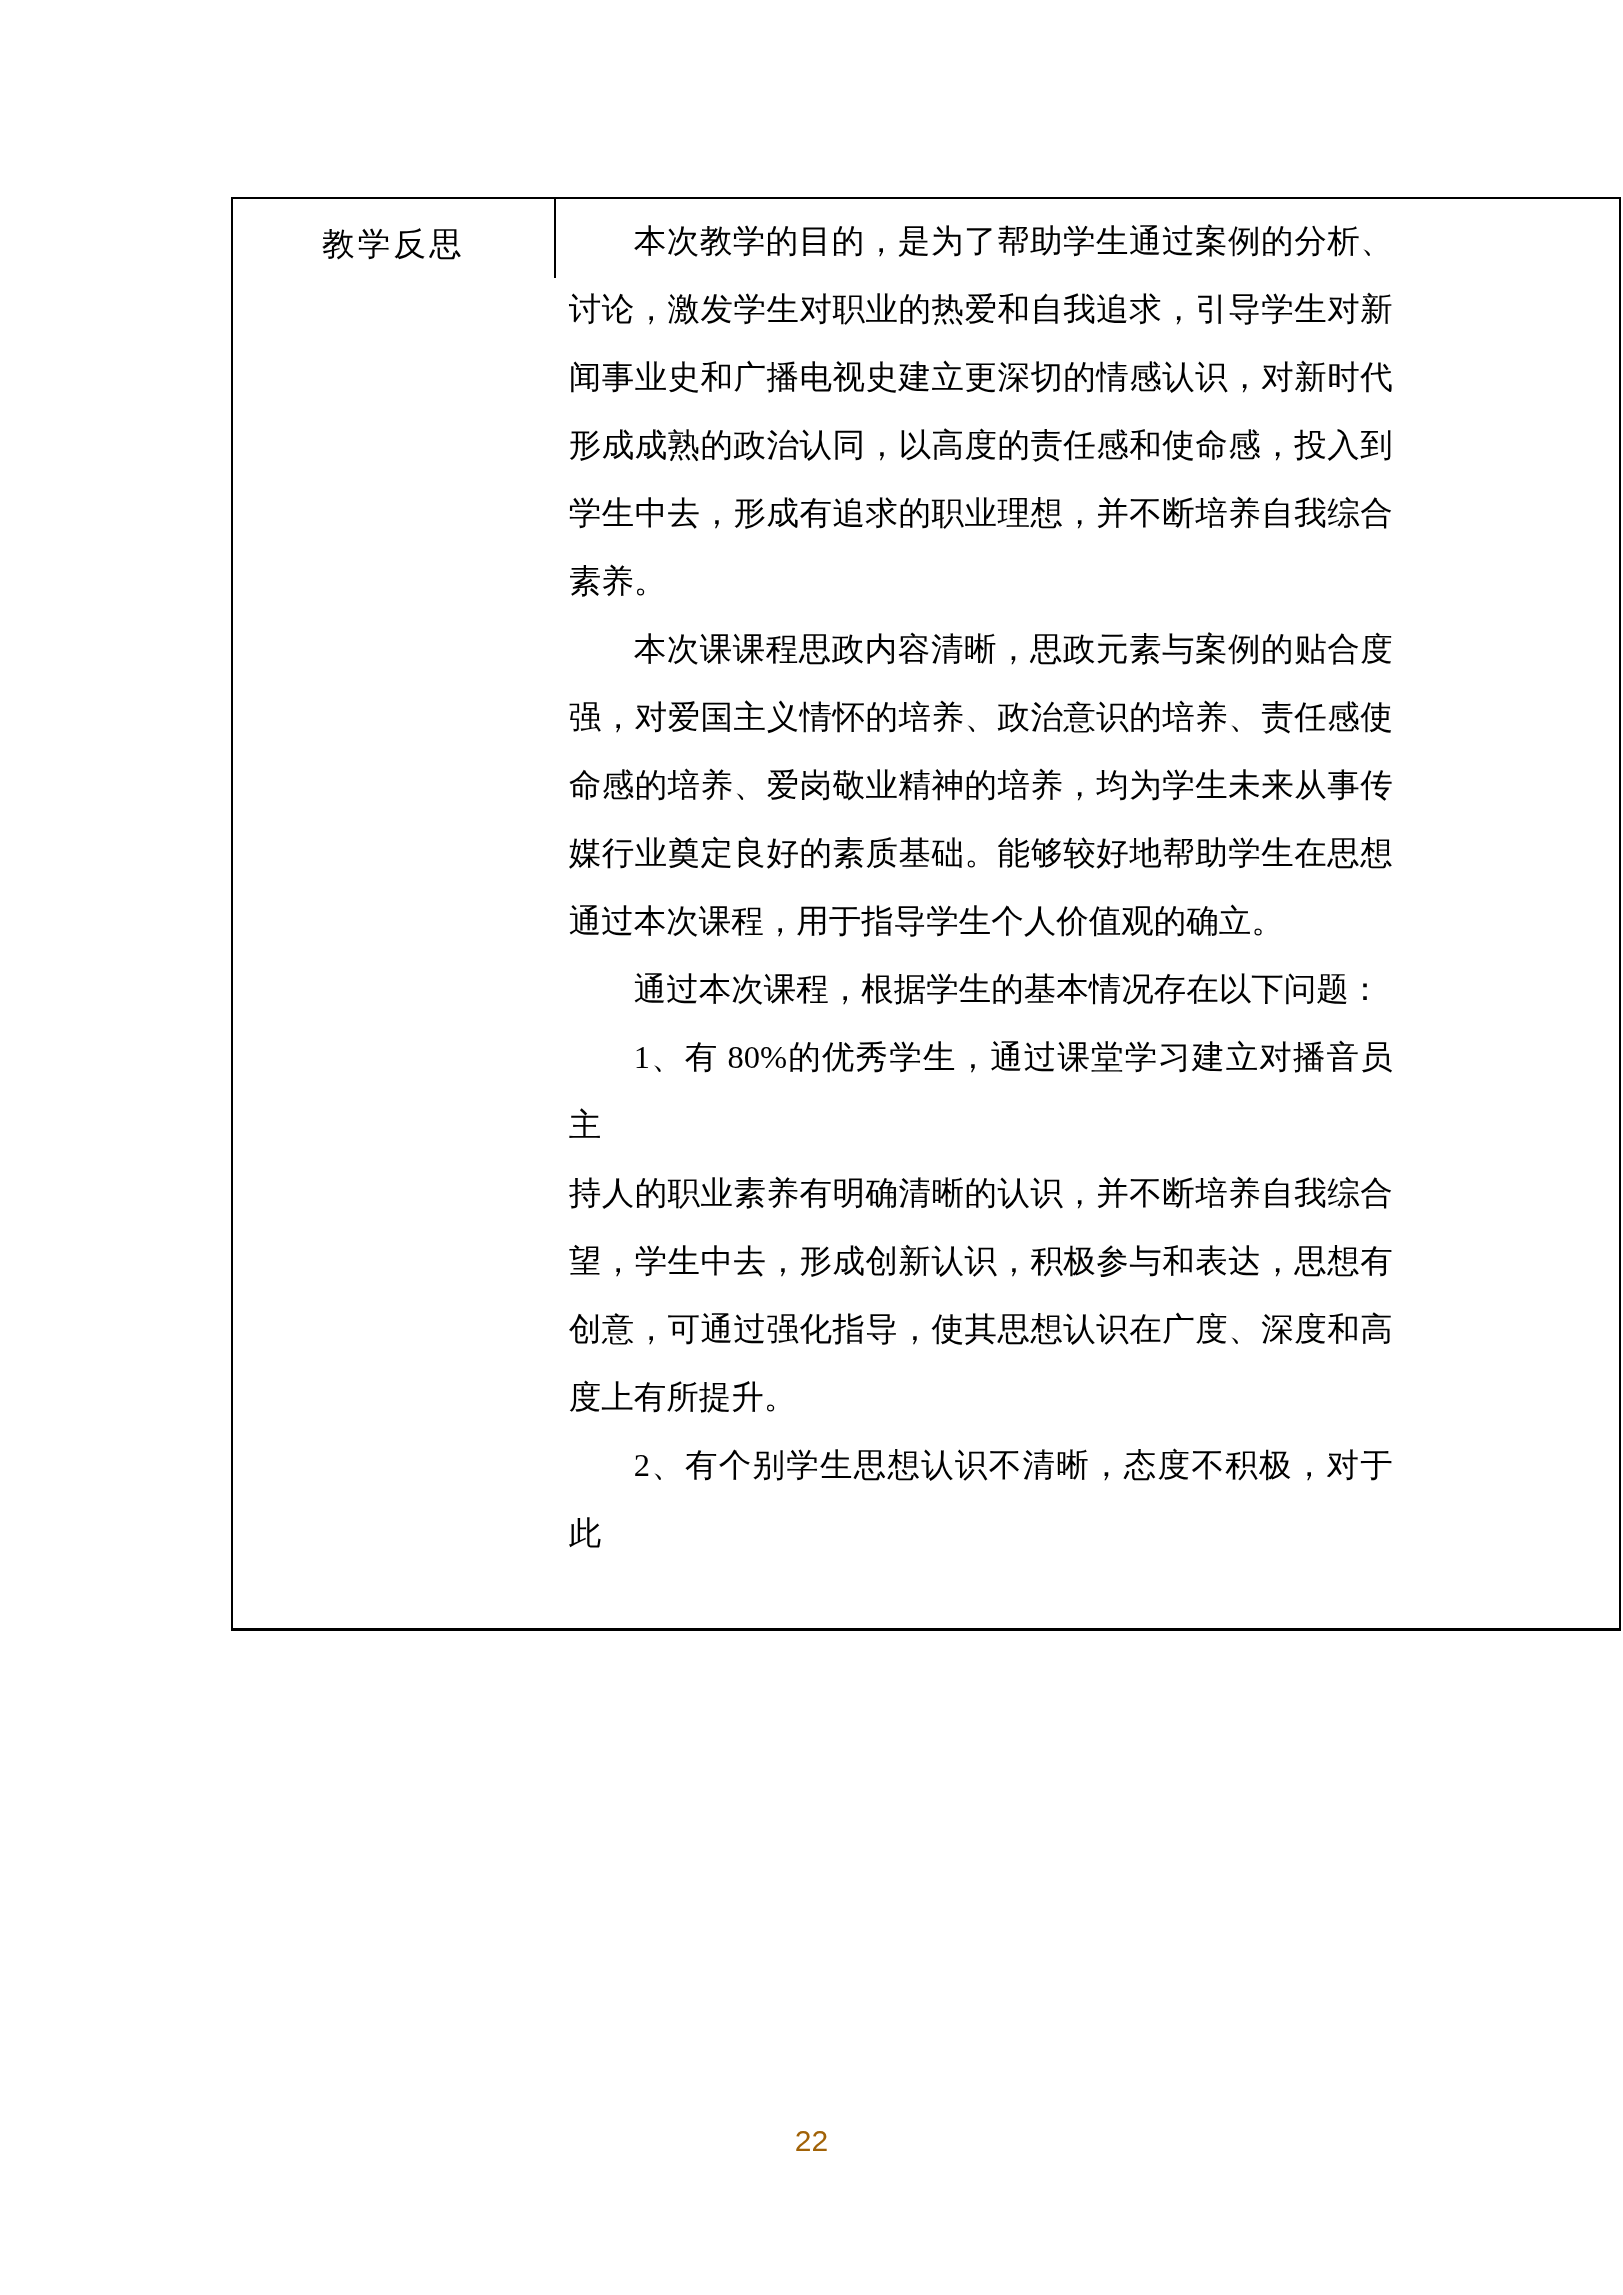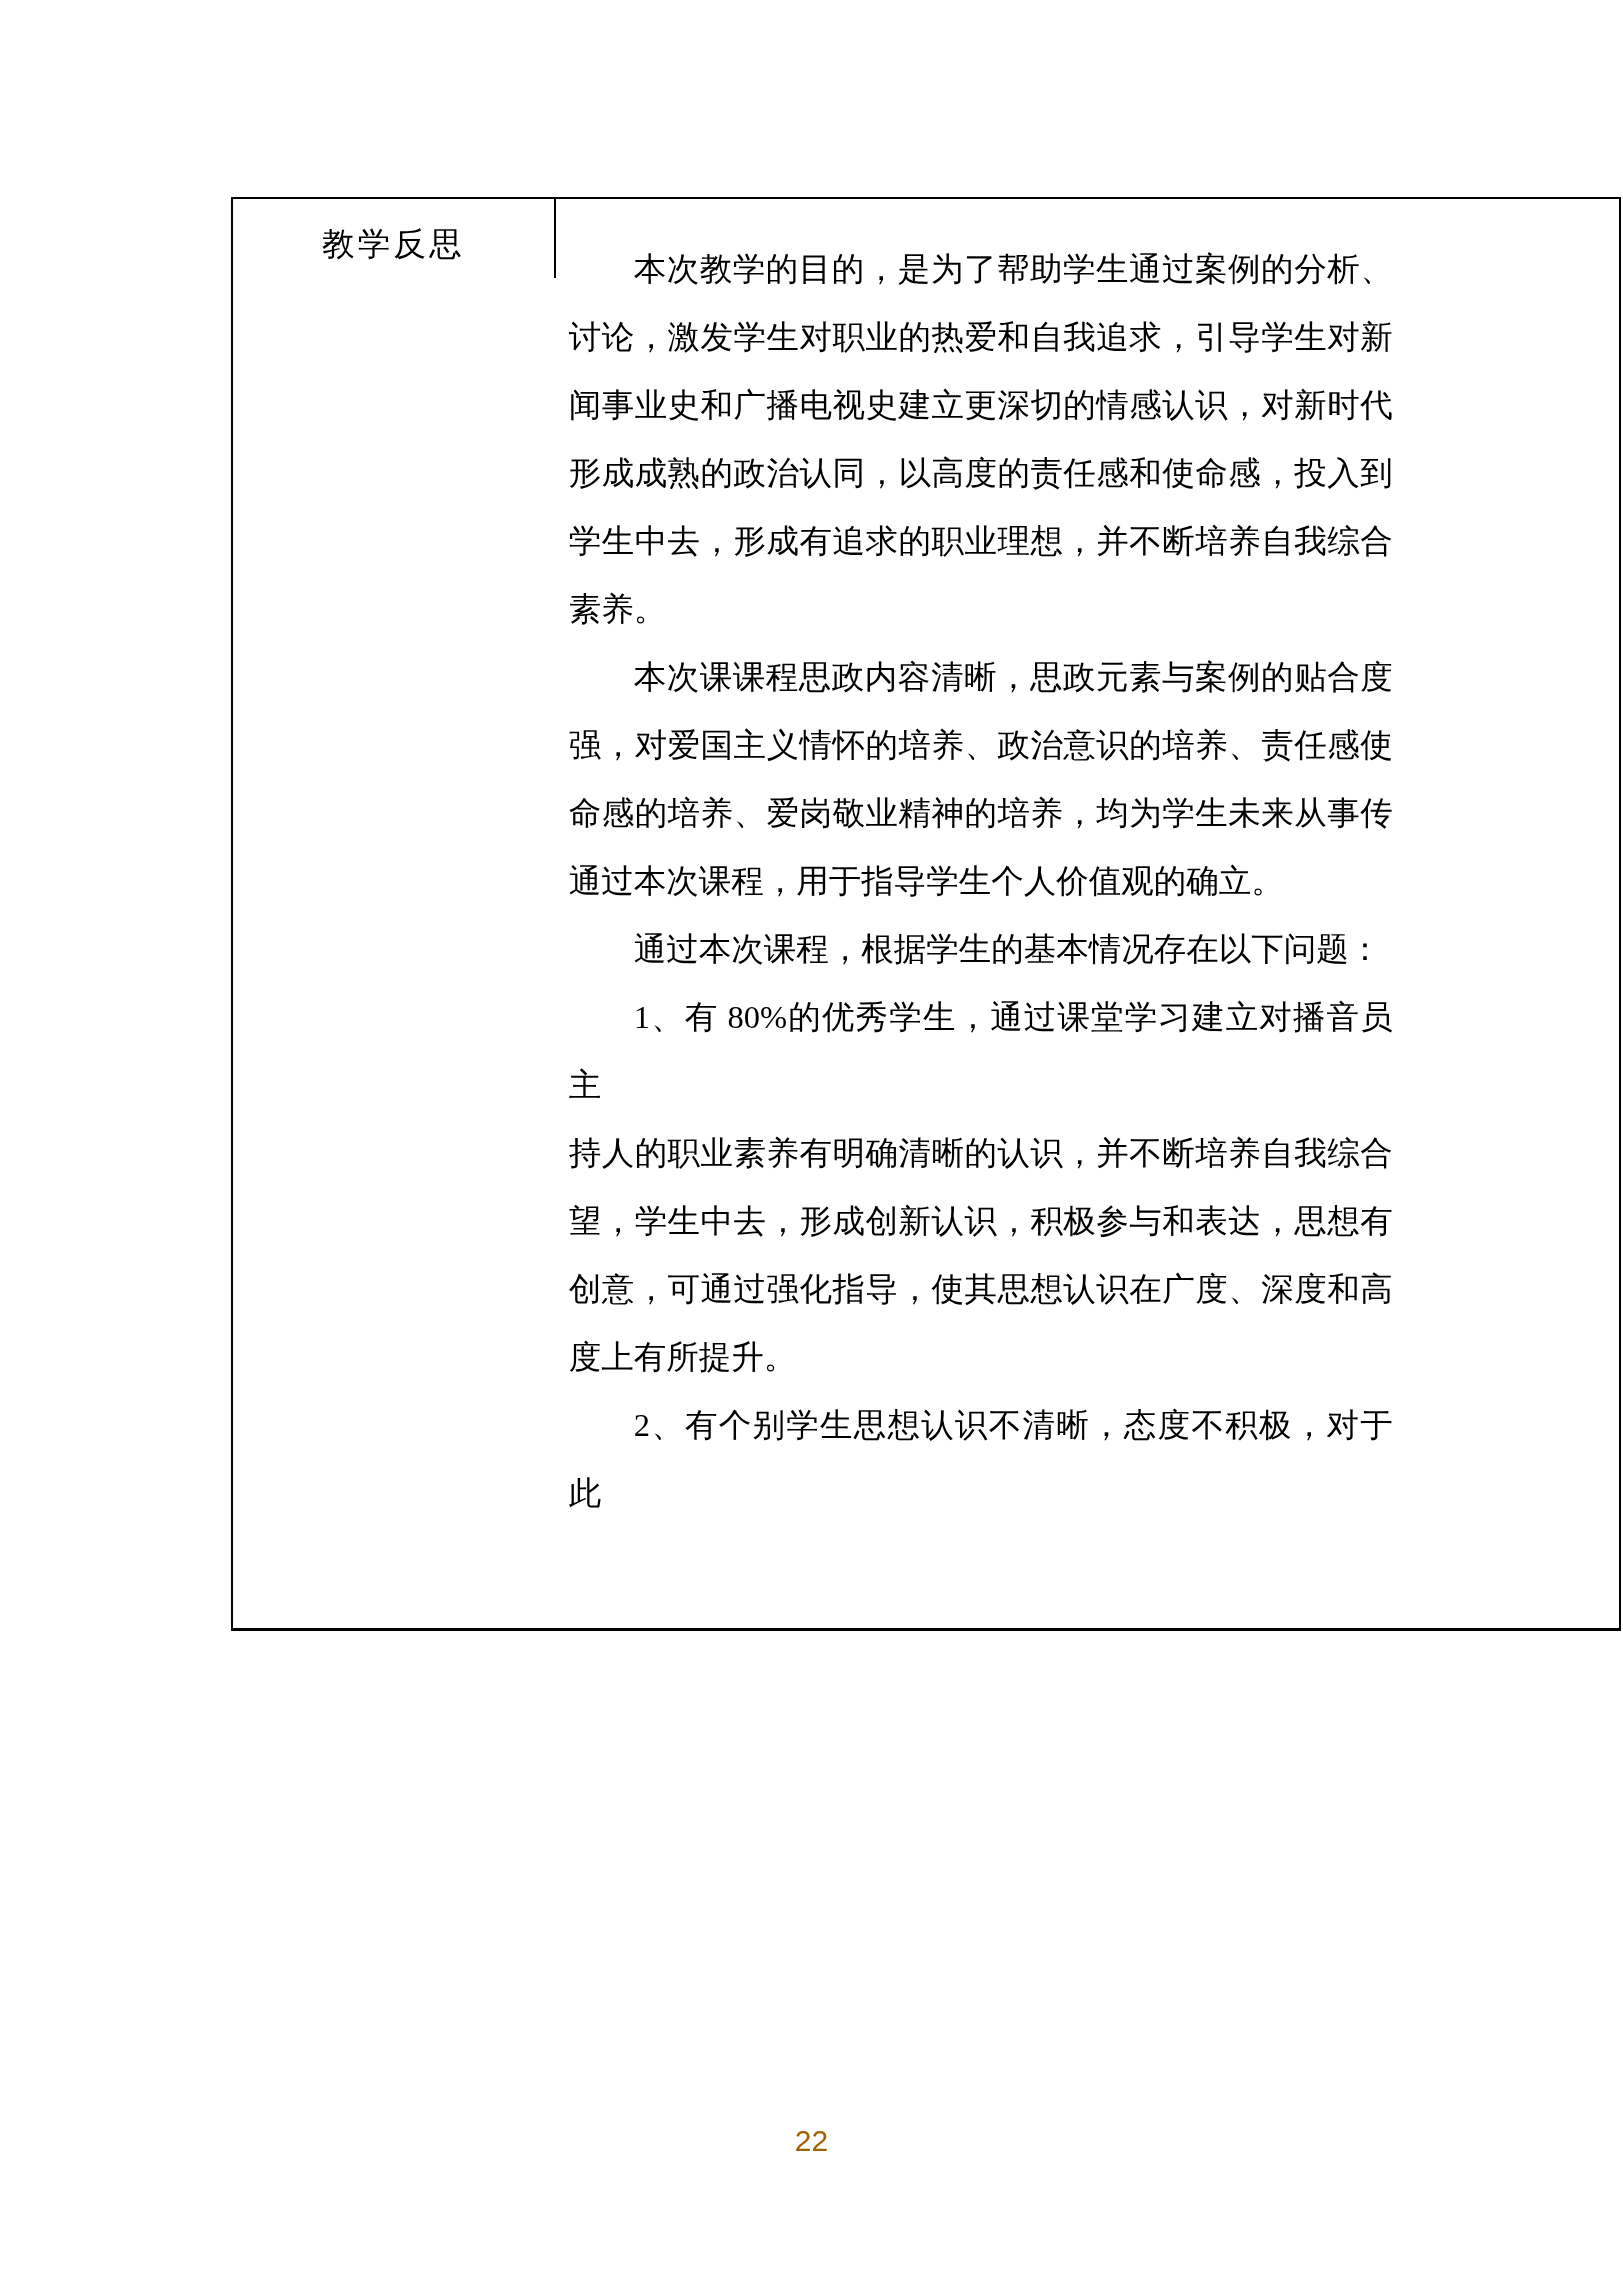--- a/index.html
+++ b/index.html
@@ -35,21 +35,20 @@
   .label-cell .row-label {
     display: inline-block;
     font-size: 32.5px;
     line-height: 68px;
     letter-spacing: 0.1em;
   }
   .content-cell {
     flex: 1 1 auto;
     padding: 8px 12.7px 0 12.7px;
     overflow: hidden;
-    margin-top: 28px;
   }
   .line {
     width: 824px;
     font-size: 32.5px;
     line-height: 68px;
     text-align: justify;
     text-align-last: justify;
     text-justify: inter-character;
     color: #000000;
   }
@@ -89,20 +88,21 @@
       <div class="line indent">本次教学的目的，是为了帮助学生通过案例的分析、</div>
       <div class="line">讨论，激发学生对职业的热爱和自我追求，引导学生对新</div>
       <div class="line">闻事业史和广播电视史建立更深切的情感认识，对新时代</div>
       <div class="line">形成成熟的政治认同，以高度的责任感和使命感，投入到</div>
       <div class="line">学生中去，形成有追求的职业理想，并不断培养自我综合</div>
       <div class="line end">素养。</div>
 
       <div class="line indent">本次课课程思政内容清晰，思政元素与案例的贴合度</div>
       <div class="line">强，对爱国主义情怀的培养、政治意识的培养、责任感使</div>
       <div class="line">命感的培养、爱岗敬业精神的培养，均为学生未来从事传</div>
+      <div class="line">媒行业奠定良好的素质基础。能够较好地帮助学生在思想</div>
       <div class="line end">通过本次课程，用于指导学生个人价值观的确立。</div>
 
       <div class="line indent end">通过本次课程，根据学生的基本情况存在以下问题：</div>
 
       <div class="line indent">1、有 80%的优秀学生，通过课堂学习建立对播音员主</div>
       <div class="line">持人的职业素养有明确清晰的认识，并不断培养自我综合</div>
       <div class="line">望，学生中去，形成创新认识，积极参与和表达，思想有</div>
       <div class="line">创意，可通过强化指导，使其思想认识在广度、深度和高</div>
       <div class="line end">度上有所提升。</div>
 

